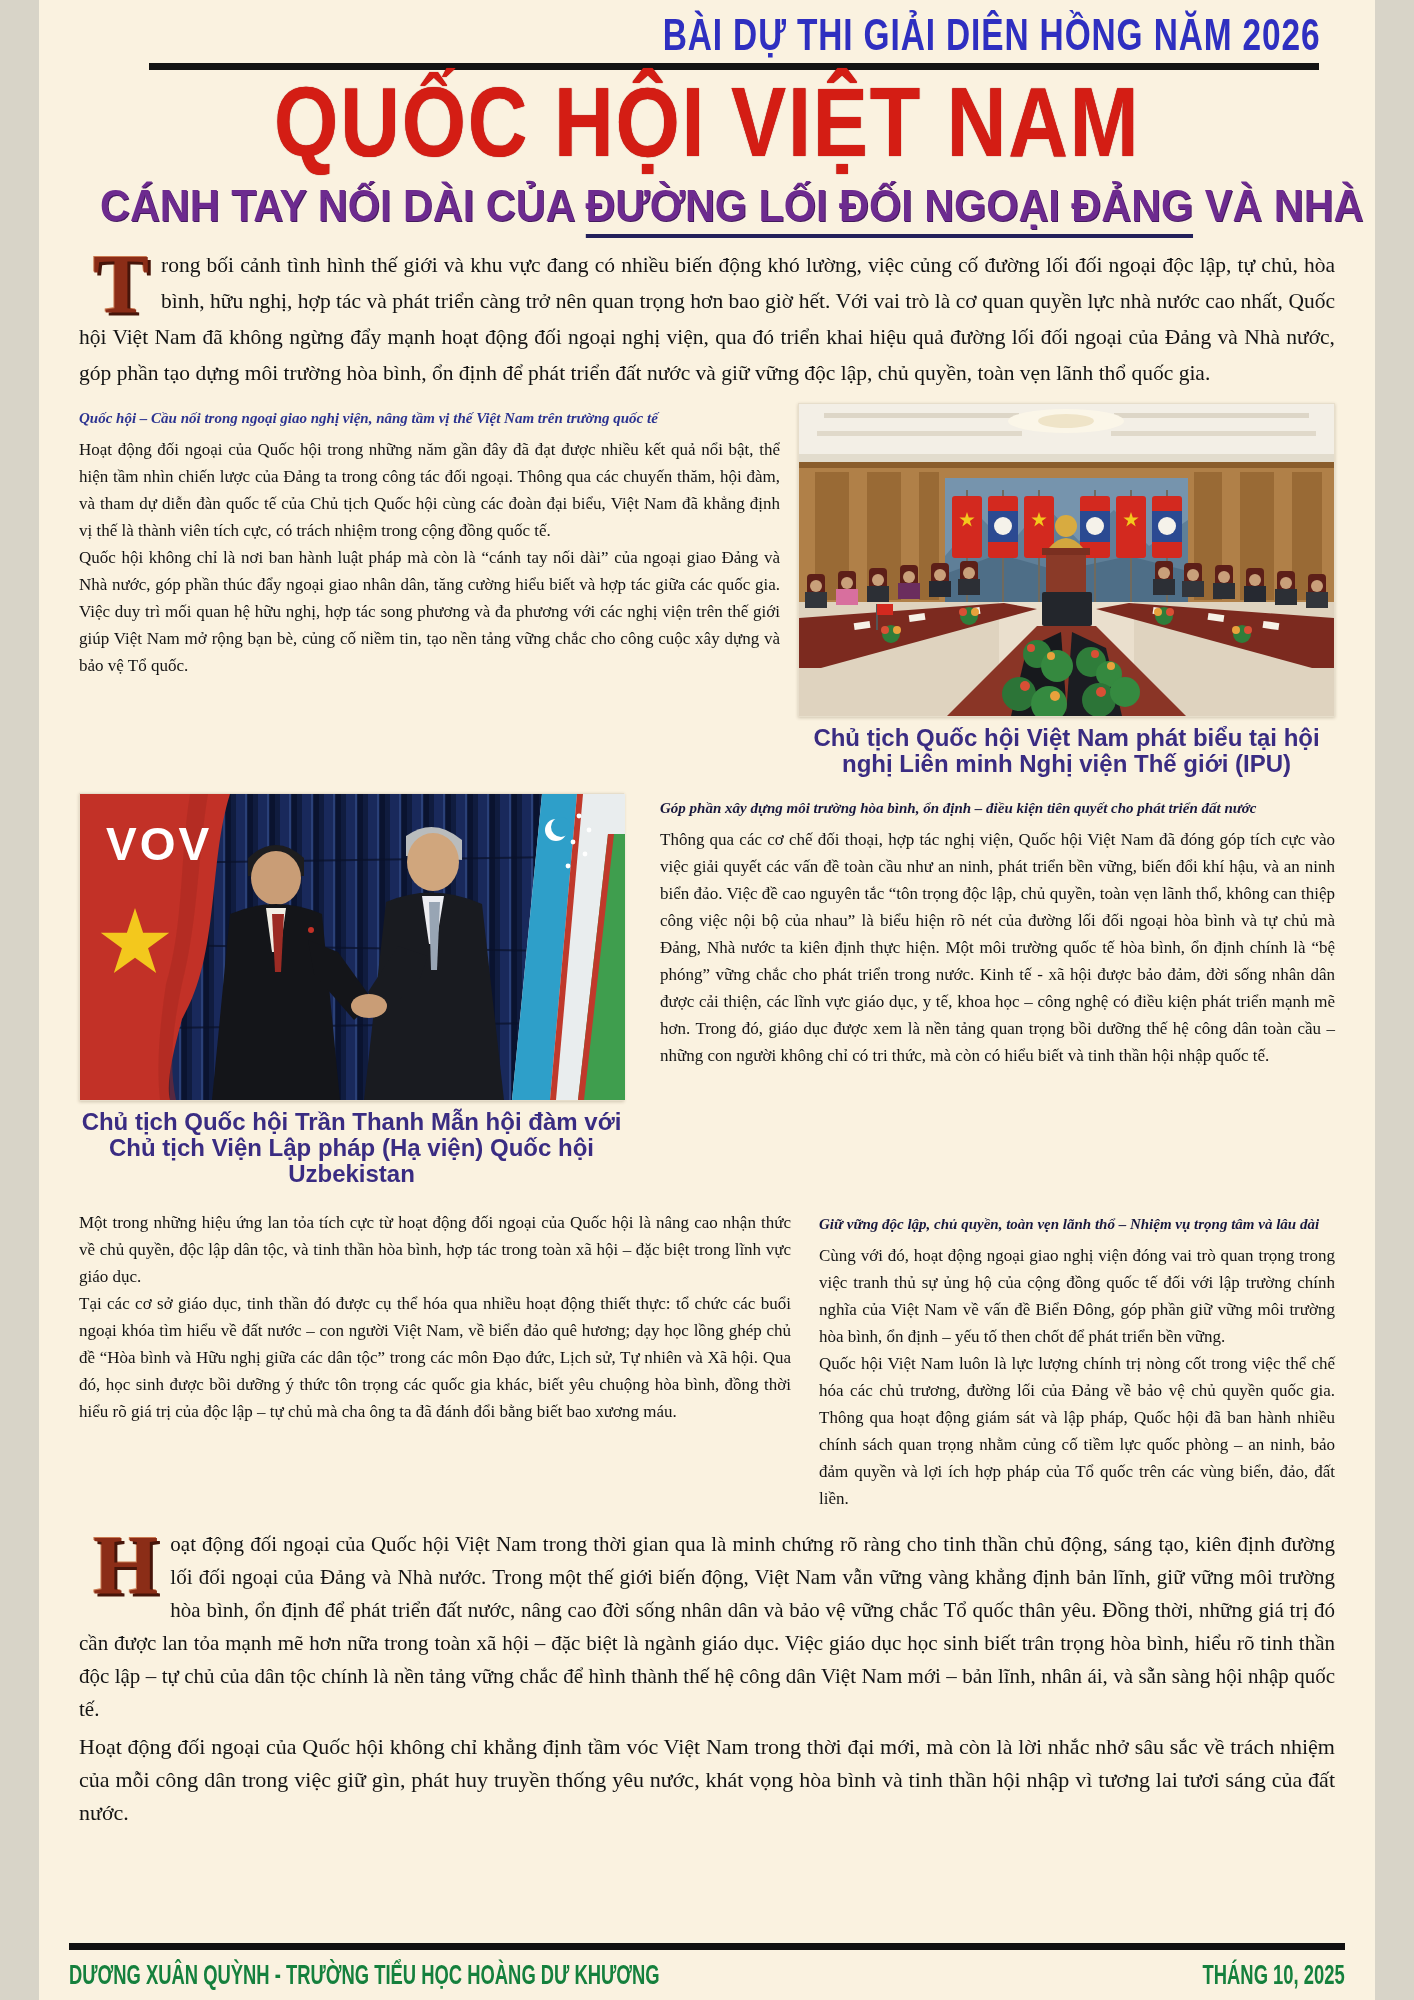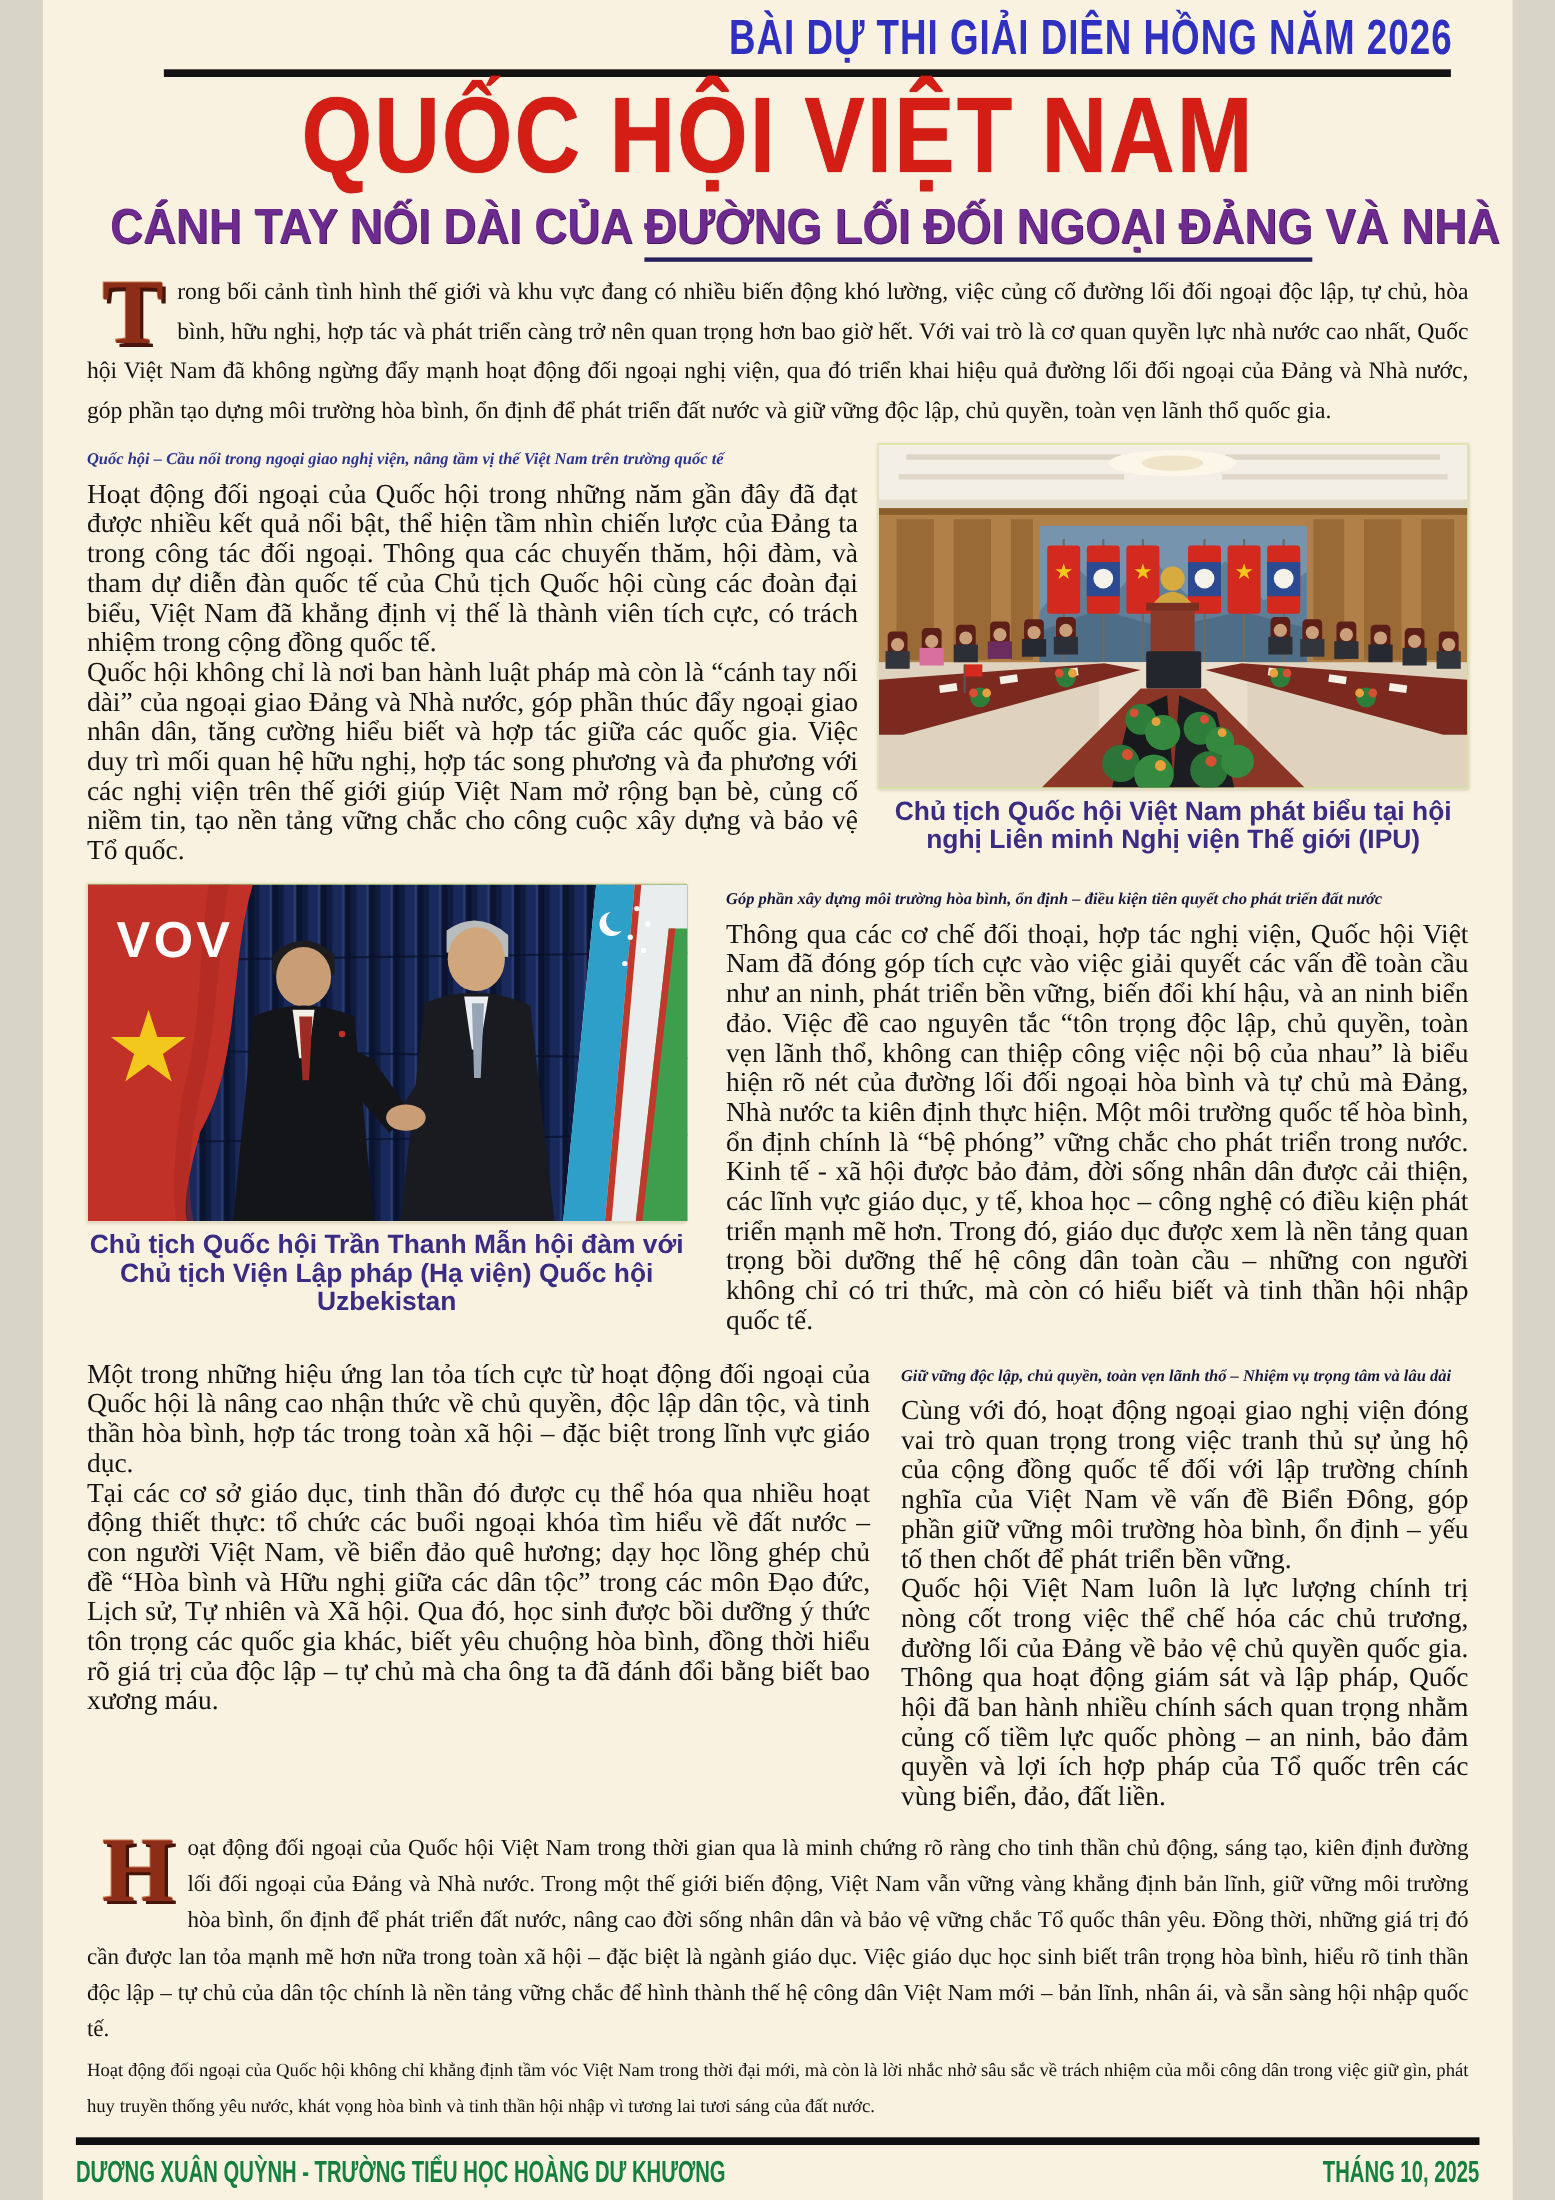--- a/index.html
+++ b/index.html
@@ -33,41 +33,41 @@
   .lead{padding:0 40px;margin:18px 0 0 0;font-size:21.5px;line-height:36px;text-align:justify;}
   .dropcap{
     float:left;font-weight:bold;font-size:84px;line-height:64px;
     color:#8b2d17;padding:6px 12px 0 14px;
     text-shadow:3px 3px 0 #46150a,-1px -1px 0 #c97a52;
   }
   .row{display:flex;padding:0 40px;}
   .row1{margin-top:12px;}
   .row2{margin-top:16px;}
   .row3{margin-top:22px;}
-  .col p.body{font-size:25px;line-height:27px;margin:0;text-align:justify;}
+  .col p.body{font-size:17px;line-height:27px;margin:0;text-align:justify;}
   h3.sec{
     font-size:15px;line-height:30px;margin:0 0 3px 0;
     font-style:italic;font-weight:bold;color:#17173c;
   }
   .row1 h3.sec{color:#2b3390;}
   .row1 .col{width:796px;padding-right:18px;box-sizing:border-box;}
   .row1 figure{width:537px;margin:0;}
   .row2 figure{width:545px;margin:0 36px 0 0;flex:none;}
   .row2 .col{flex:1;}
   .row3 .col-left{width:712px;margin-right:28px;flex:none;}
   .row3 .col-right{flex:1;}
   .photo{background:#bef264;border:1px solid #e7decb;box-shadow:0 1px 3px rgba(90,70,40,.25);}
   .photo svg{display:block;}
   figcaption{
     margin-top:8px;font-family:"Liberation Sans",sans-serif;font-weight:bold;
     color:#3a2c82;font-size:24px;line-height:26px;text-align:center;
   }
   .conclusion{margin-top:16px;}
   .conclusion .lead{line-height:33px;font-size:21px;margin-top:0;}
-  .conclusion .lead2{padding:0 40px;margin:4px 0 0 0;font-size:17px;line-height:33px;text-align:justify;}
+  .conclusion .lead2{padding:0 40px;margin:4px 0 0 0;font-size:22px;line-height:33px;text-align:justify;}
   
   footer{position:absolute;left:0;right:0;bottom:0;background:#faf2e0;padding:0 30px 12px 30px;}
   .footer-rule{height:7px;background:#101010;margin-bottom:11px;}
   .footer-row{
     display:flex;justify-content:space-between;align-items:center;
     font-family:"Liberation Sans",sans-serif;font-weight:bold;font-size:23px;color:#15803d;
   }
   .f-left{display:inline-block;transform:scale(.8,1.2);transform-origin:left center;white-space:nowrap;}
   .f-right{display:inline-block;transform:scale(.8,1.2);transform-origin:right center;white-space:nowrap;}
 </style>

